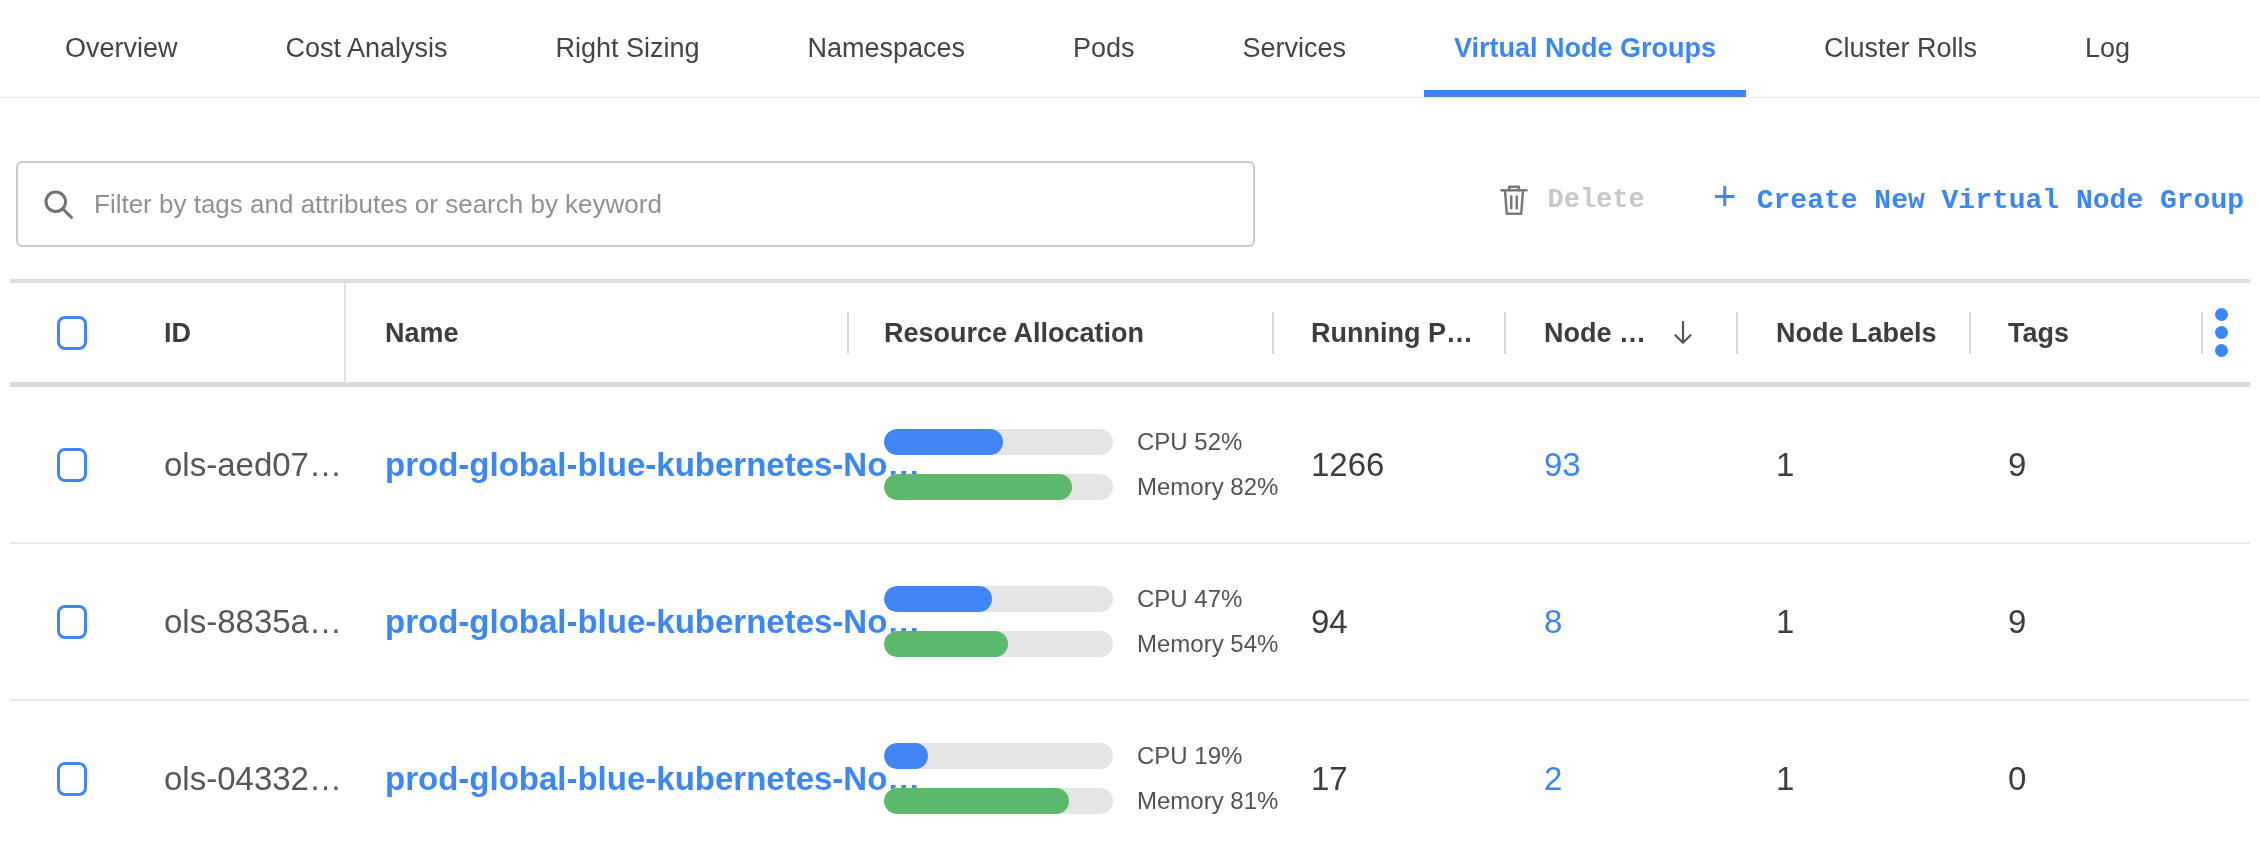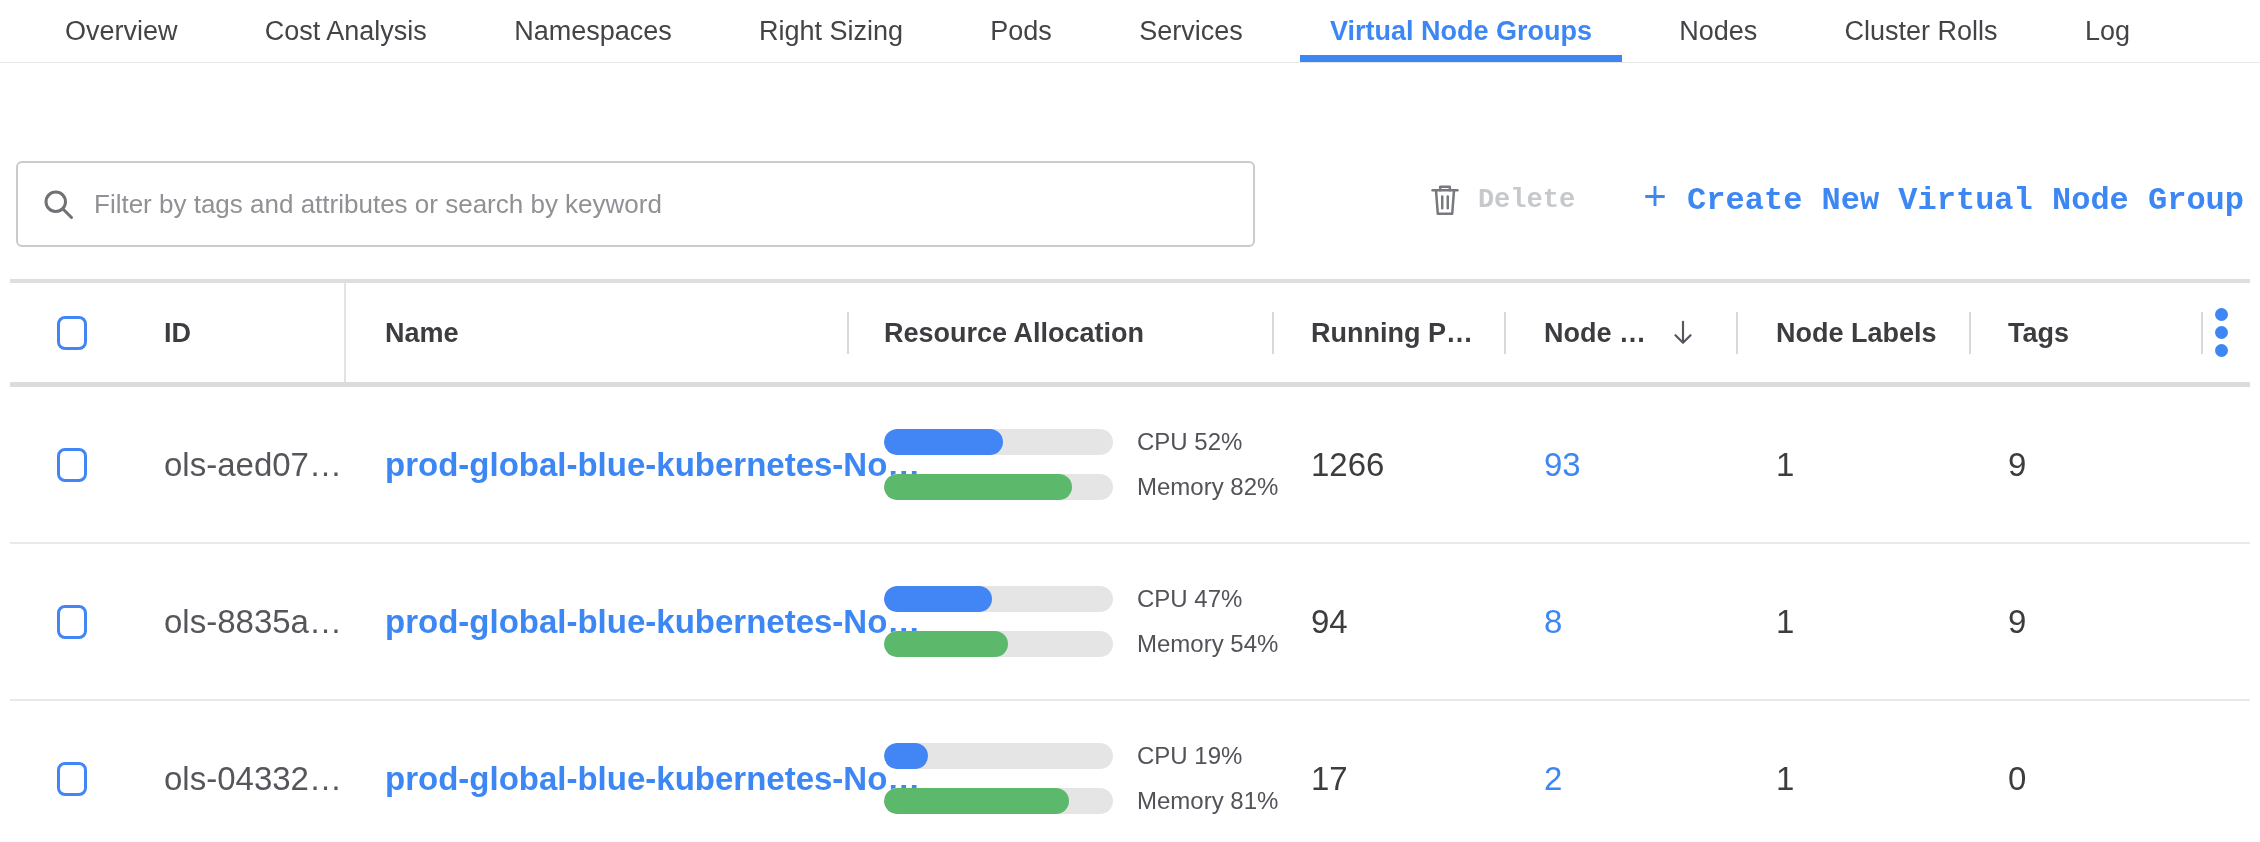--- a/index.html
+++ b/index.html
@@ -4,21 +4,21 @@
 <style>
   * { margin:0; padding:0; box-sizing:border-box; }
   html,body { background:#fff; }
   body {
     width:2260px; height:842px; overflow:hidden; position:relative;
     font-family:"Liberation Sans", sans-serif; color:#3c3d40;
   }
 
   
   .tabbar {
-    position:absolute; top:0; left:0; right:0; height:63px;
+    position:absolute; top:0; left:0; right:0; height:98px;
     border-bottom:1px solid #e8e8e8;
     display:flex; align-items:stretch; justify-content:space-between;
     padding:0 100px 0 35px;
   }
   .tab {
     position:relative; display:flex; align-items:center;
     padding:0 30px; font-size:27px; font-weight:500; color:#434448;
     cursor:pointer; white-space:nowrap;
   }
   .tab.active { color:var(--accent); font-weight:600; }
@@ -42,21 +42,21 @@
   .searchbox input::placeholder { color:#8f9195; opacity:1; }
   .toolbar-actions {
     position:absolute; right:0; top:0; height:78px;
     display:flex; align-items:center;
   }
   .btn { background:none; border:none; display:flex; align-items:center;
          font-family:Liberation Mono, monospace; cursor:pointer; }
   .delete-btn span { margin-left:16px; font-size:27px; font-weight:600; color:#c6c8cb; }
   .create-btn { margin-left:68px; color:var(--accent); }
   .create-btn .plus { font-size:40px; font-weight:300; line-height:1; margin-right:20px; }
-  .create-btn .lbl { font-size:32px; font-weight:700; }
+  .create-btn .lbl { font-size:28px; font-weight:700; }
 
   
   .table { position:absolute; top:279px; left:10px; right:10px; bottom:0; }
   .col-divider-full {
     position:absolute; left:334px; top:4px; bottom:0; width:2px;
     background:#e3e3e3;
   }
   .thead {
     position:relative; height:108px;
     border-top:4px solid #dedede; border-bottom:5px solid #dcdcdc;
@@ -112,26 +112,25 @@
   .h-labels { left:1766px; } .h-tags { left:1998px; }
   .d1 { left:837px; } .d2 { left:1262px; } .d3 { left:1494px; }
   .d4 { left:1726px; } .d5 { left:1959px; } .d6 { left:2191px; }
 </style>
 </head>
 <body>
 
 <nav class="tabbar">
   <div class="tab">Overview</div>
   <div class="tab">Cost Analysis</div>
+  <div class="tab">Right Sizing</div>
   <div class="tab">Namespaces</div>
-  <div class="tab">Right Sizing</div>
   <div class="tab">Pods</div>
   <div class="tab">Services</div>
   <div class="tab active">Virtual Node Groups</div>
-  <div class="tab">Nodes</div>
   <div class="tab">Cluster Rolls</div>
   <div class="tab">Log</div>
 </nav>
 
 <div class="toolbar">
   <div class="searchbox">
     <svg width="36" height="36" viewBox="0 0 24 24" fill="none" stroke="#6f7175" stroke-width="2" stroke-linecap="round">
       <circle cx="10.5" cy="10.5" r="6.5"></circle>
       <line x1="15.5" y1="15.5" x2="21" y2="21"></line>
     </svg>

